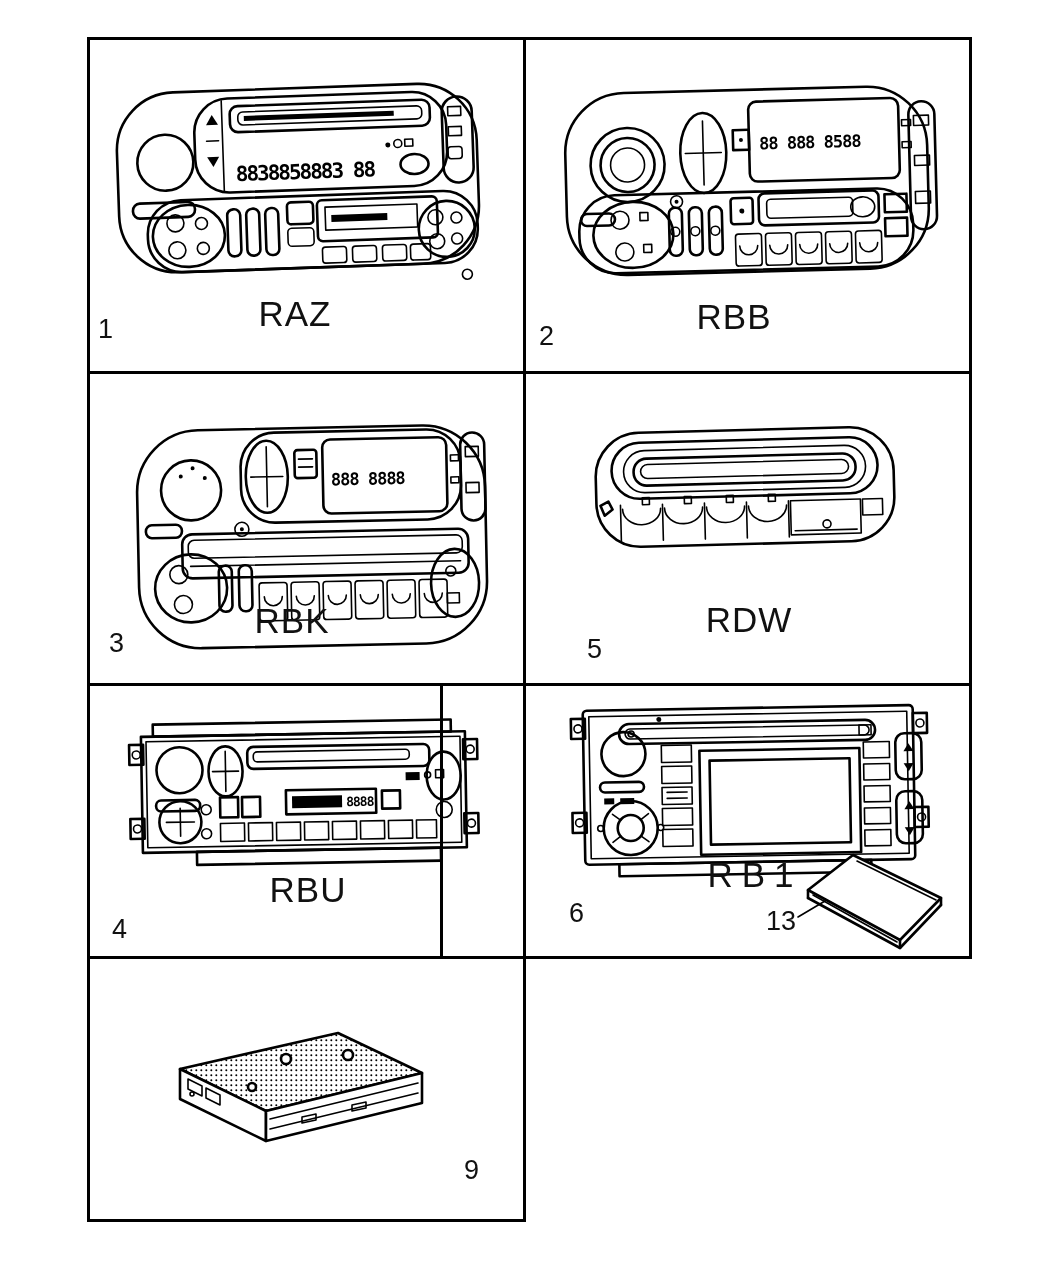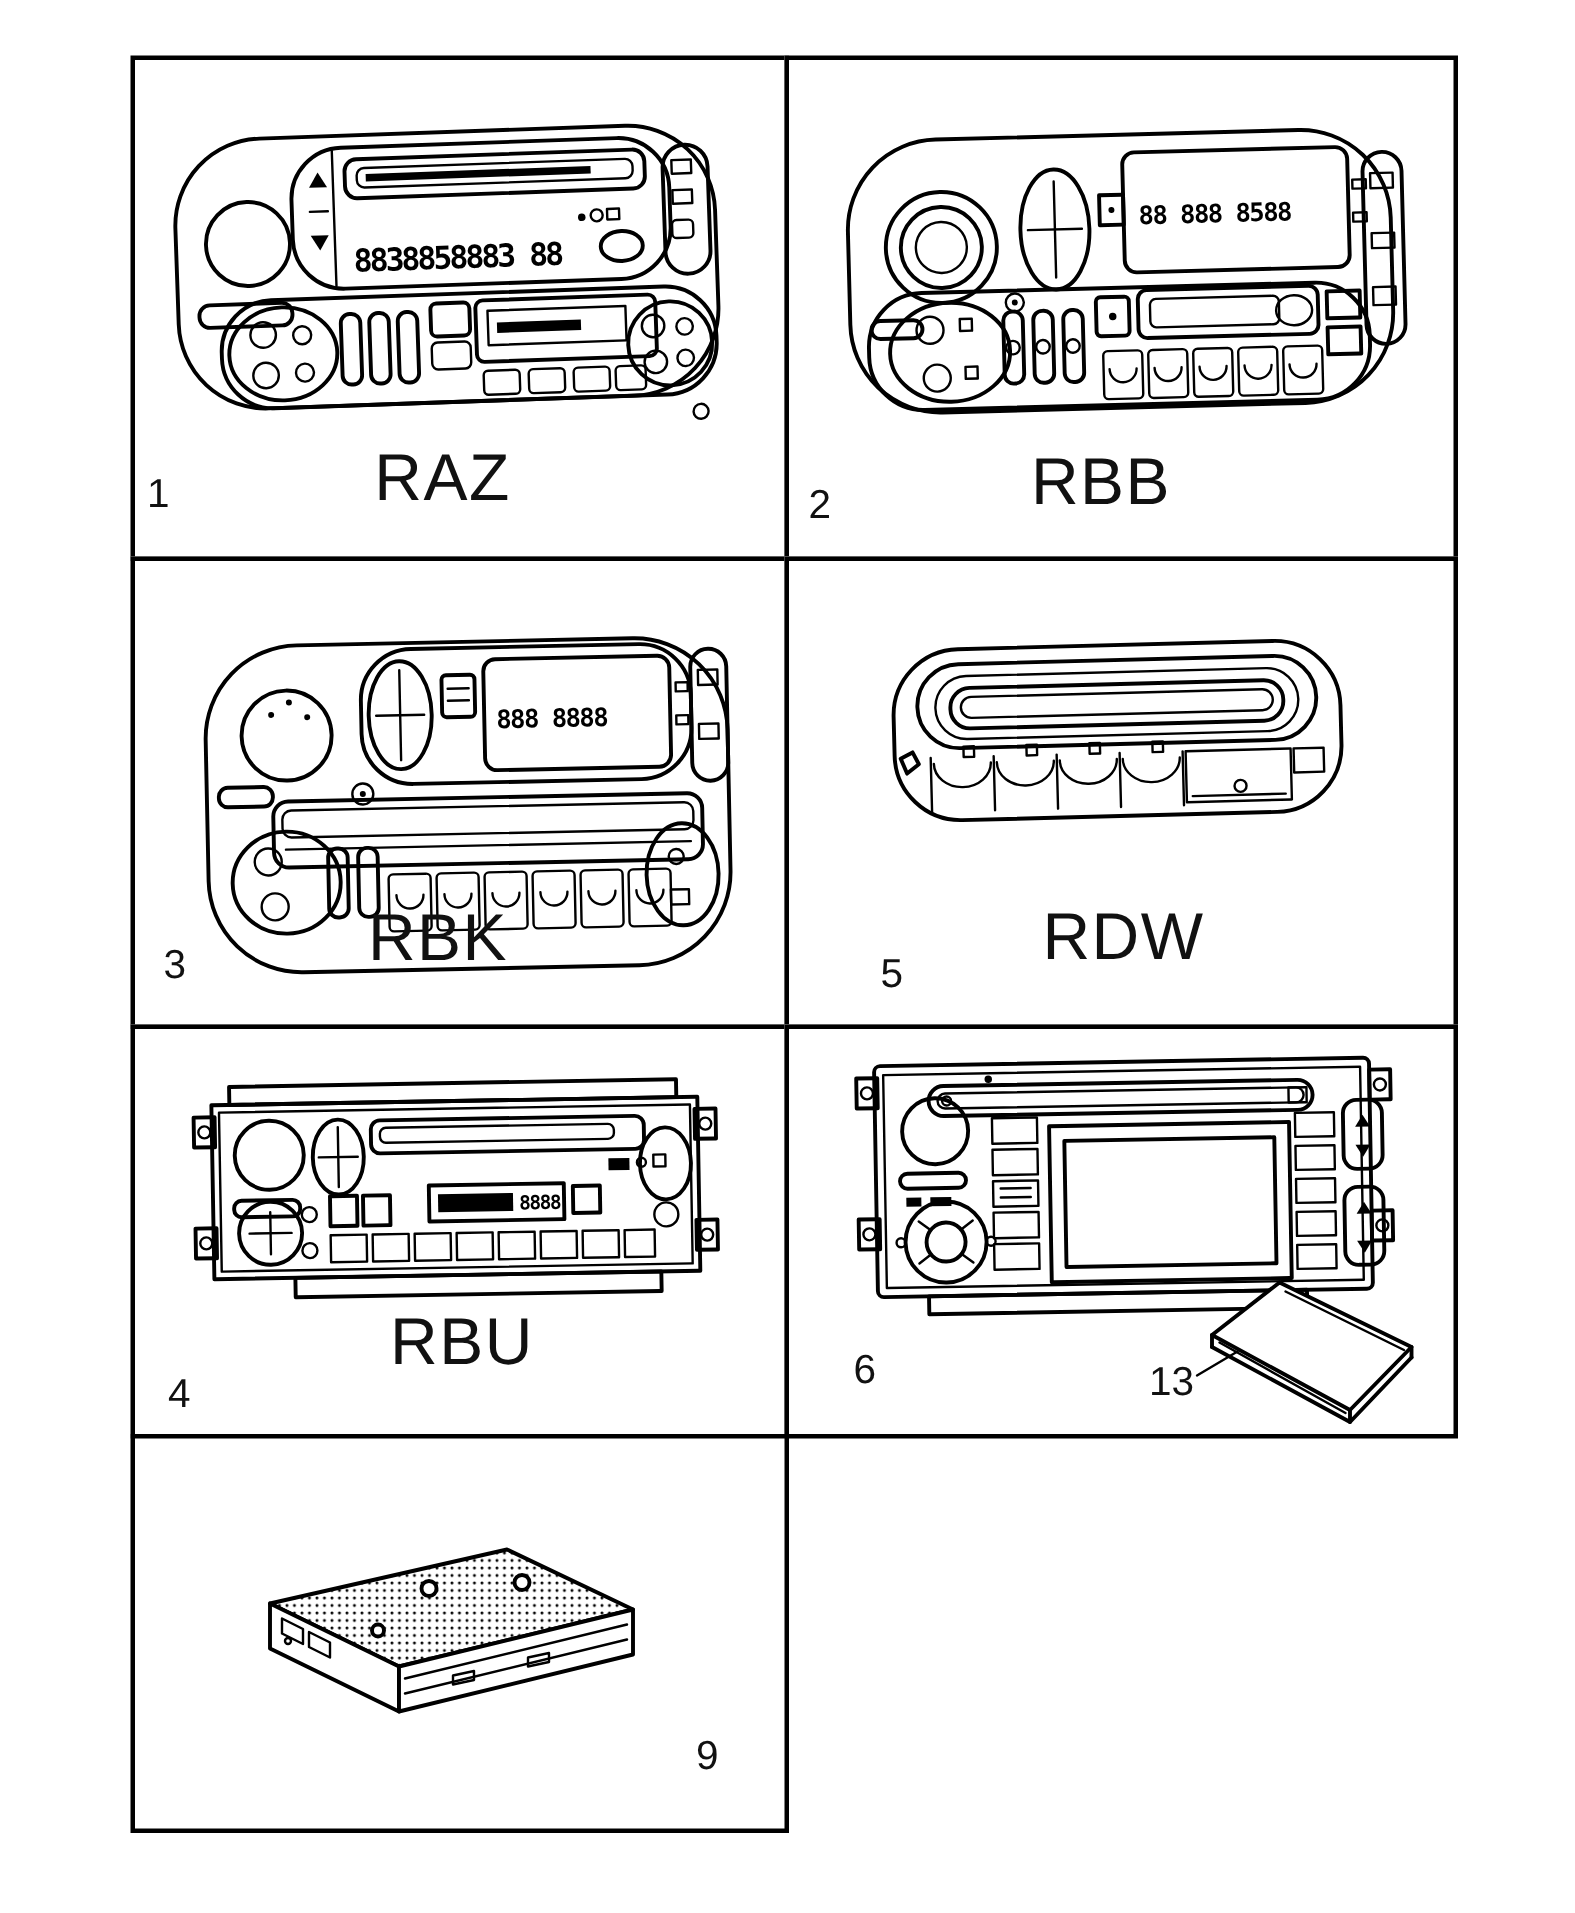--- a/index.html
+++ b/index.html
@@ -1,20 +1,20 @@
 <!DOCTYPE html>
 <html><head>
 <meta charset="utf-8">
 <style>
   html,body{margin:0;padding:0;background:#ffffff;}
   .page{position:relative;width:1050px;height:1275px;background:#ffffff;overflow:hidden;
         font-family:"Liberation Sans",sans-serif;color:#000;}
   .cell{position:absolute;border:3px solid #000;box-sizing:border-box;background:#ffffff;}
   .art-svg{position:absolute;left:0;top:0;}
-  .part-label{position:absolute;transform:translateX(-50%);font-size:44px;font-weight:400;
+  .part-label{position:absolute;transform:translateX(-50%);font-size:35px;font-weight:400;
               color:#111;letter-spacing:1px;white-space:nowrap;}
   .part-label.sp{letter-spacing:9px;}
   .callout{position:absolute;font-size:27px;color:#111;}
   .ln{fill:none;stroke:#000;stroke-width:2.6;stroke-linejoin:round;stroke-linecap:round;}
   .tn{fill:none;stroke:#000;stroke-width:1.6;stroke-linejoin:round;stroke-linecap:round;}
   .fl{fill:#000;stroke:none;}
   .wh{fill:#ffffff;stroke:#000;stroke-width:2.6;stroke-linejoin:round;}
   .digits{font-family:"DejaVu Sans Mono",monospace;font-weight:bold;font-size:21px;
           letter-spacing:-2px;fill:#000;}
   .digits.small{font-size:17px;letter-spacing:-1px;}
@@ -215,21 +215,21 @@
         <rect class="tn" x="264" y="128" width="70" height="34"></rect>
         <circle class="tn" cx="300" cy="152" r="4"></circle>
         <line class="tn" x1="268" y1="158" x2="330" y2="158"></line>
         <rect class="tn" x="336" y="128" width="20" height="16"></rect>
       </g>
     </svg>
     <div class="part-label" style="left:223px;top:226px;">RDW</div>
     <div class="callout" style="left:61px;top:260px;">5</div>
   </div>
 
-  <div class="cell" style="left:87px;top:683px;width:439px;height:276px;">
+  <div class="cell" style="left:87px;top:683px;width:356px;height:276px;">
     <svg class="art-svg" width="433" height="270" viewBox="0 0 433 270">
       <g transform="rotate(-1 215 112)">
         <rect class="ln" x="64" y="36" width="298" height="12"></rect>
         <rect class="ln" x="52" y="48" width="324" height="116"></rect>
         <rect class="tn" x="57" y="53" width="314" height="106"></rect>
         <rect class="ln" x="40" y="56" width="14" height="20"></rect>
           <circle class="tn" cx="47" cy="66" r="4"></circle>
         <rect class="ln" x="40" y="130" width="14" height="20"></rect>
           <circle class="tn" cx="47" cy="140" r="4"></circle>
         <rect class="ln" x="374" y="56" width="14" height="20"></rect>
@@ -330,20 +330,21 @@
         <polygon class="wh" points="327,169 415,212 374,254 282,204"></polygon>
         <line class="ln" x1="282" y1="204" x2="282" y2="212"></line>
         <line class="ln" x1="415" y1="212" x2="415" y2="219"></line>
         <path class="ln" d="M282,212 L374,262 L415,219" fill="none"></path>
         <line class="ln" x1="374" y1="254" x2="374" y2="262"></line>
         <line class="tn" x1="287" y1="209" x2="371" y2="256"></line>
         <line class="tn" x1="331" y1="175" x2="410" y2="214"></line>
         <line class="tn" x1="272" y1="231" x2="299" y2="215"></line>
       </g>
     </svg>
+    <div class="part-label sp" style="left:229px;top:169px;">RB1</div>
     <div class="callout" style="left:43px;top:212px;">6</div>
     <div class="callout" style="left:240px;top:220px;">13</div>
   </div>
 
   <div class="cell" style="left:87px;top:956px;width:439px;height:266px;">
     <svg class="art-svg" width="433" height="260" viewBox="0 0 433 260">
       <defs>
         <pattern id="ampdots" width="5" height="5" patternUnits="userSpaceOnUse">
           <circle cx="1.3" cy="1.3" r="1" fill="#000"></circle>
         </pattern>

